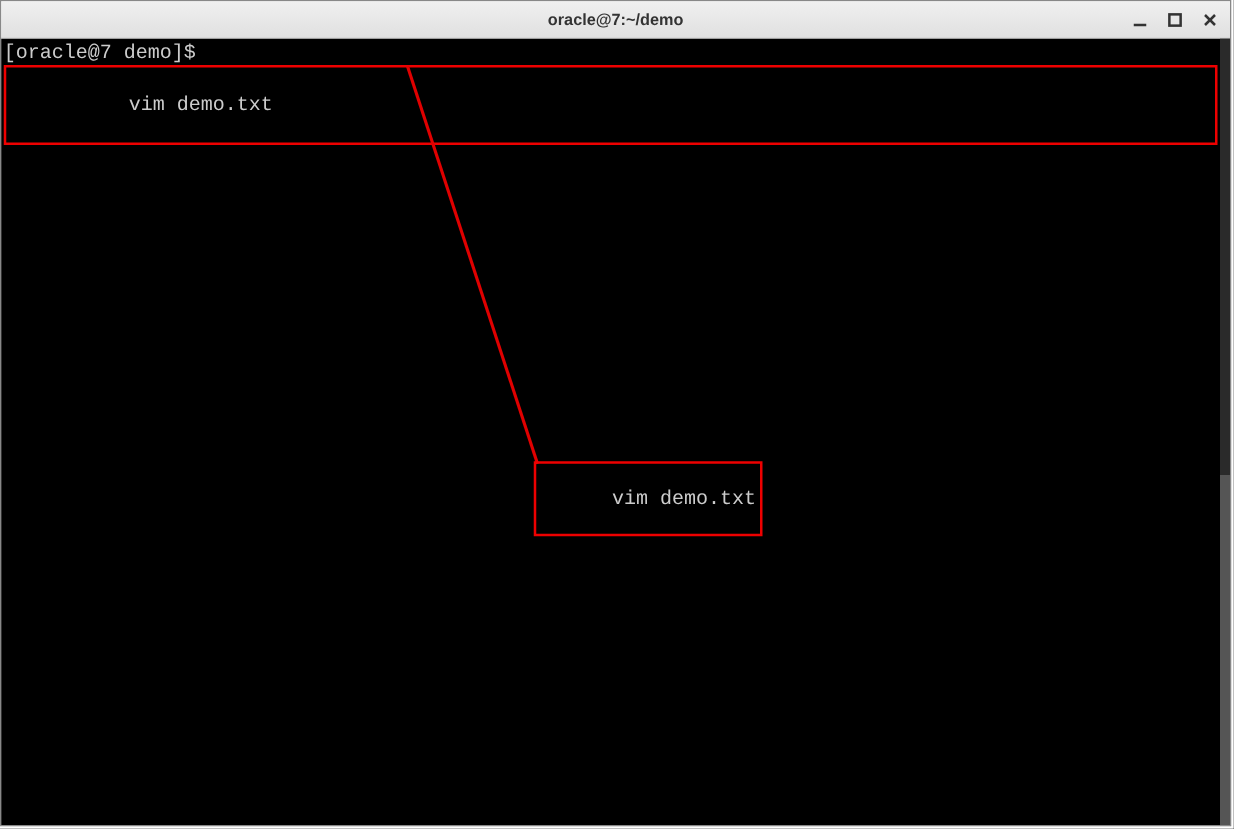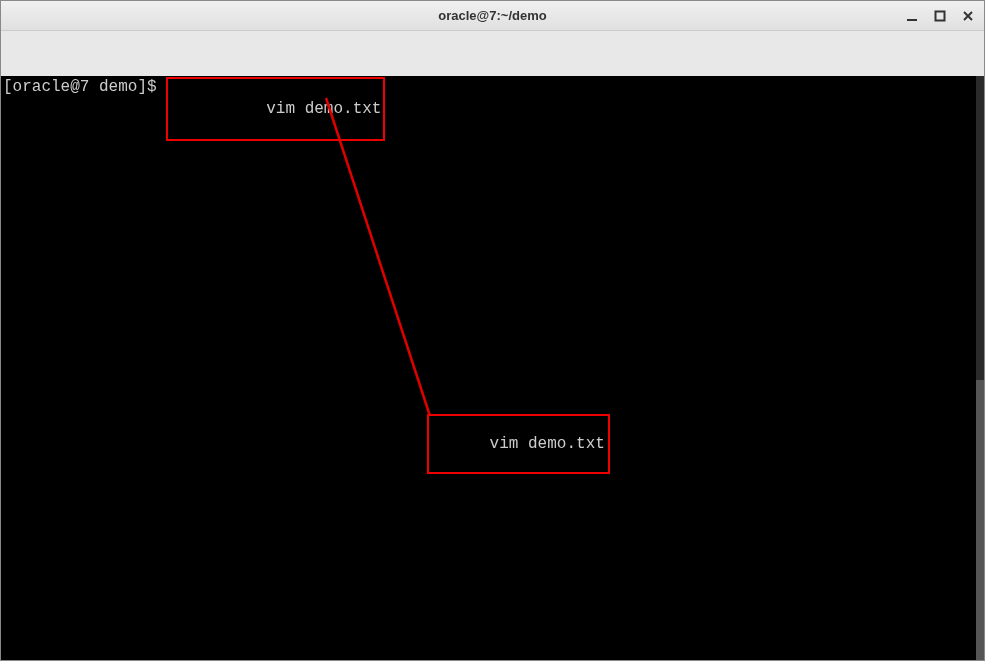--- a/index.html
+++ b/index.html
@@ -16,21 +16,20 @@
       position: relative;
     }
     .window {
       width: 985px;
       height: 661px;
       border: 1px solid #888;
       background: #e8e8e8;
       display: flex;
       flex-direction: column;
       position: relative;
-      gap: 45px;
     }
     .titlebar {
       height: 30px;
       background: linear-gradient(to bottom, #f0f0f0, #e0e0e0);
       display: flex;
       align-items: center;
       justify-content: center;
       position: relative;
       border-bottom: 1px solid #ccc;
     }
@@ -85,20 +84,21 @@
       top: 0;
       left: 0;
       right: 8px;
       bottom: 0;
       padding: 1px 2px;
       color: #ccc;
     }
     .prompt-line {
       display: flex;
       line-height: 20px;
+      flex-direction: column;
     }
     .prompt-text {
       color: #ccc;
       white-space: pre;
     }
     .command-box {
       border: 2px solid #e00;
       padding: 0 2px;
       white-space: pre;
       color: #ccc;

